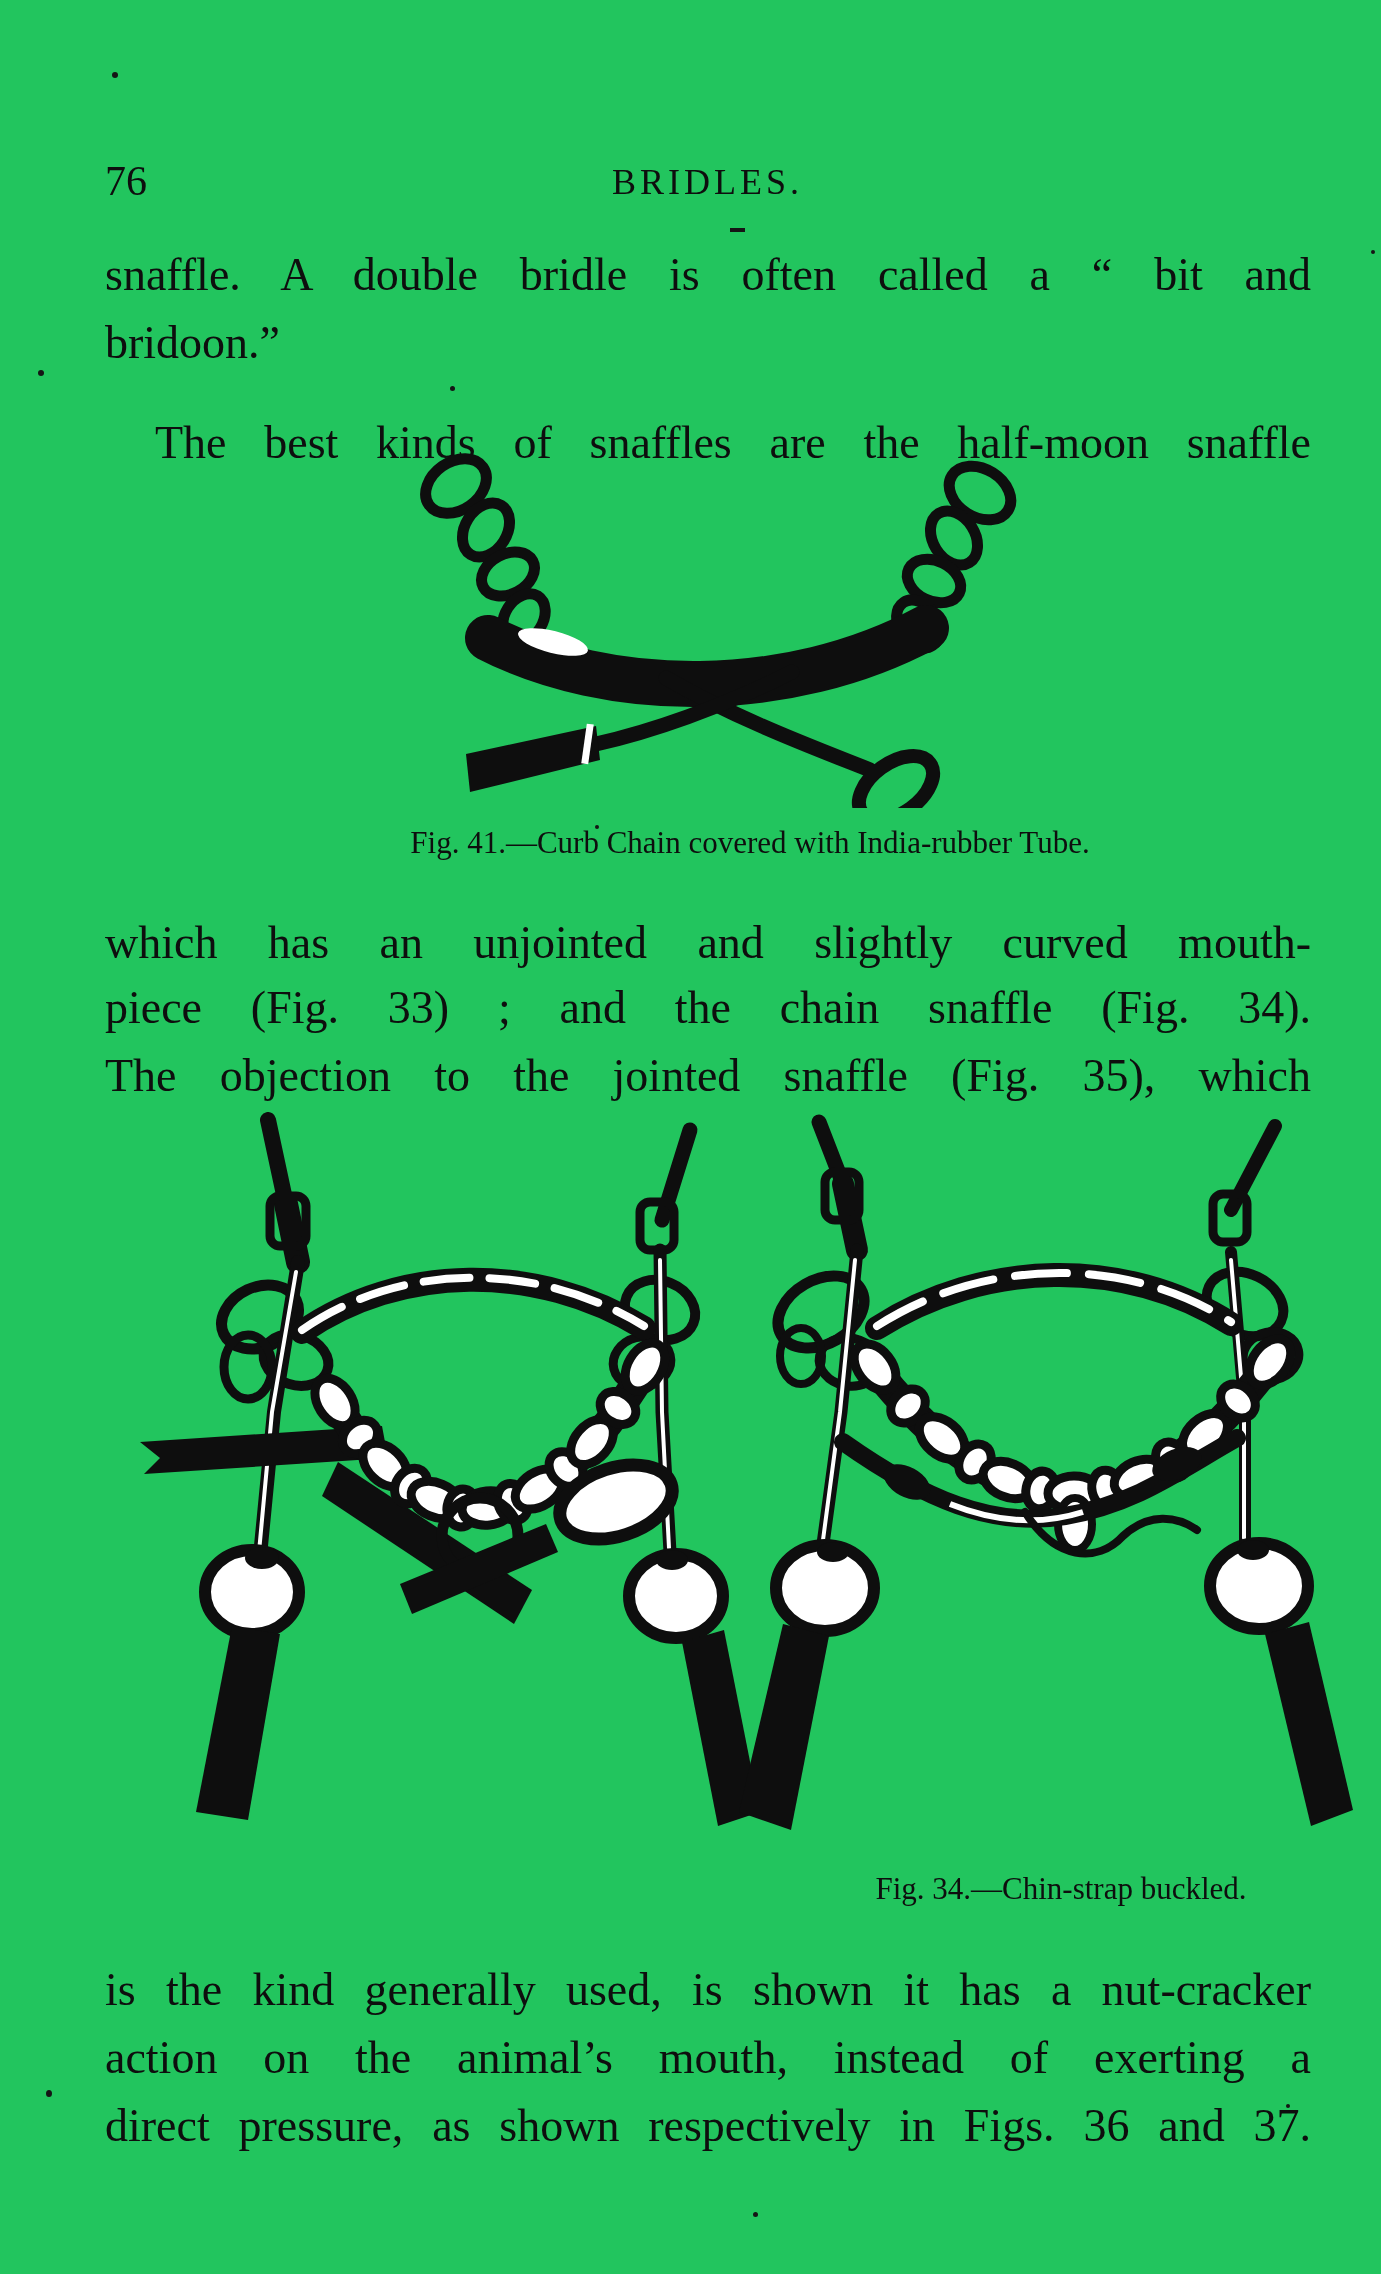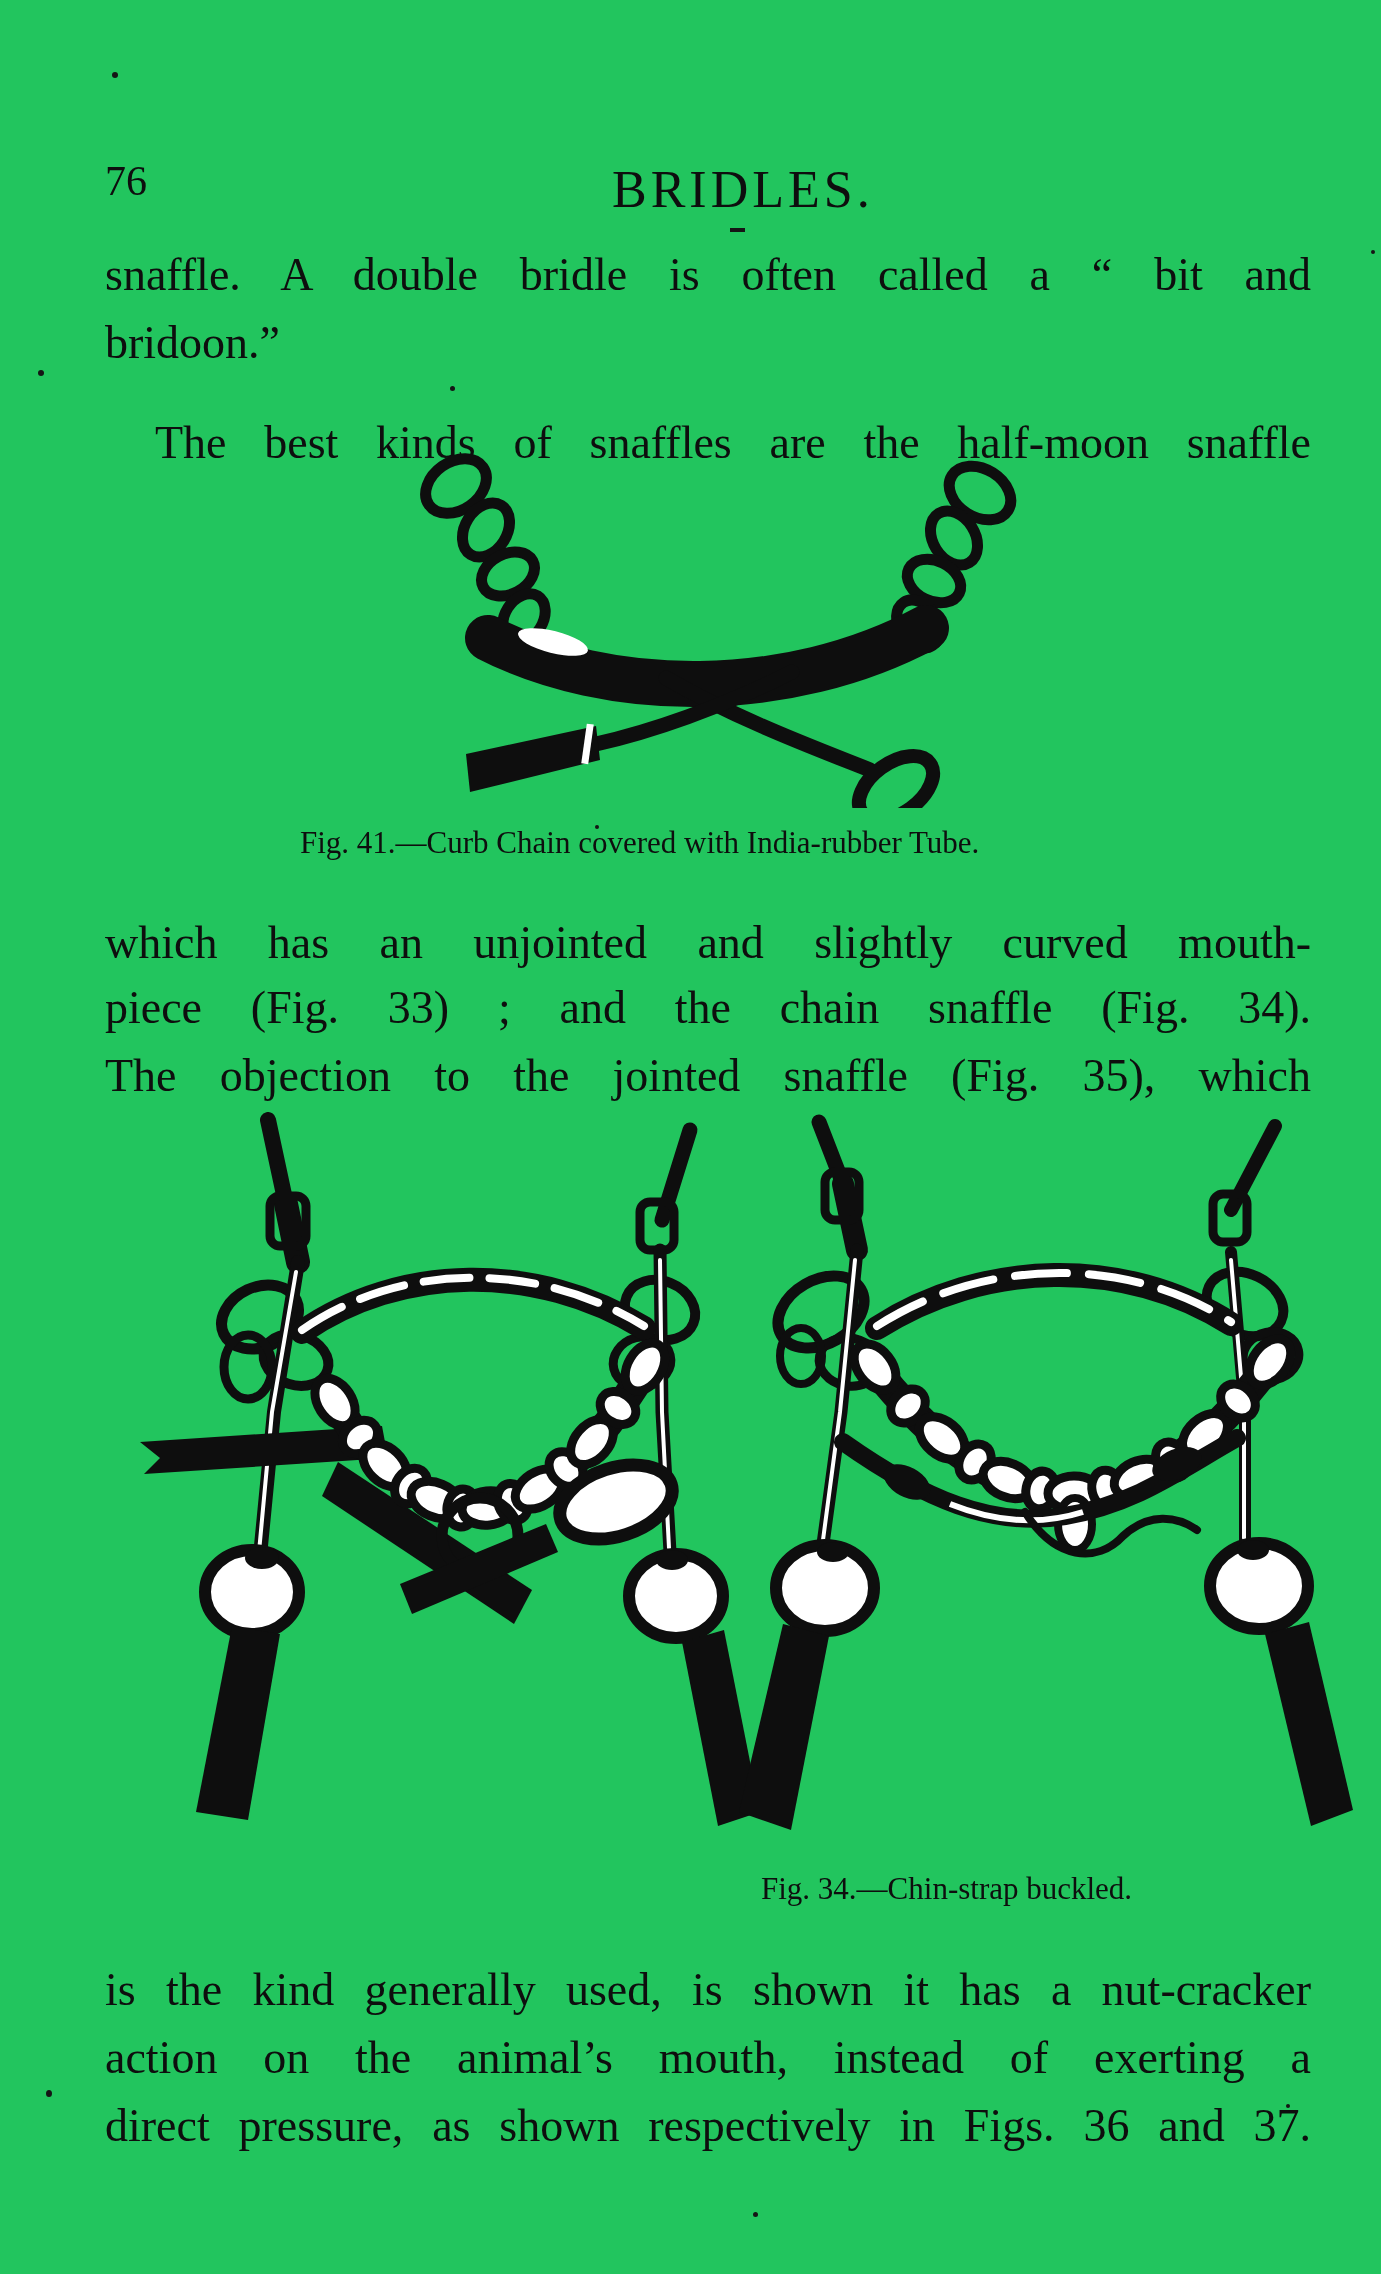--- a/index.html
+++ b/index.html
@@ -2,28 +2,28 @@
 <html><head>
 <meta charset="utf-8">
 <style>
   html,body{margin:0;padding:0;background:#777;}
   .page{
     position:relative;width:1381px;height:2274px;background:#22c55e;
     font-family:"Liberation Serif","DejaVu Serif",serif;color:#0e0e0e;
     overflow:hidden;margin:0 auto;
   }
   .pgnum{position:absolute;left:105px;top:160px;font-size:42px;line-height:1;}
-  .runhead{position:absolute;left:612px;top:164px;font-size:52px;line-height:1;letter-spacing:4px;}
+  .runhead{position:absolute;left:612px;top:164px;font-size:36px;line-height:1;letter-spacing:4px;}
   .bodyline{
     position:absolute;left:105px;width:1206px;font-size:46px;line-height:1.18;
     word-spacing:1px;
   }
   .just{text-align:justify;text-align-last:justify;}
   .indent{text-indent:50px;}
-  .caption{position:absolute;text-align:left;font-size:31px;line-height:1.1;}
+  .caption{position:absolute;text-align:center;font-size:31px;line-height:1.1;}
   .cap41{left:300px;top:826px;width:900px;}
   .cap42{left:178px;top:1876px;width:600px;font-size:30px;font-weight:bold;}
   .cap43{left:761px;top:1872px;width:600px;}
   .fig{position:absolute;}
   .fig41{left:368px;top:438px;width:680px;height:370px;}
   .fig42{left:100px;top:1112px;width:660px;height:755px;}
   .fig43{left:725px;top:1112px;width:640px;height:755px;}
   .dot{position:absolute;background:#151515;border-radius:50%;}
   .dash{position:absolute;background:#151515;}
 </style>

